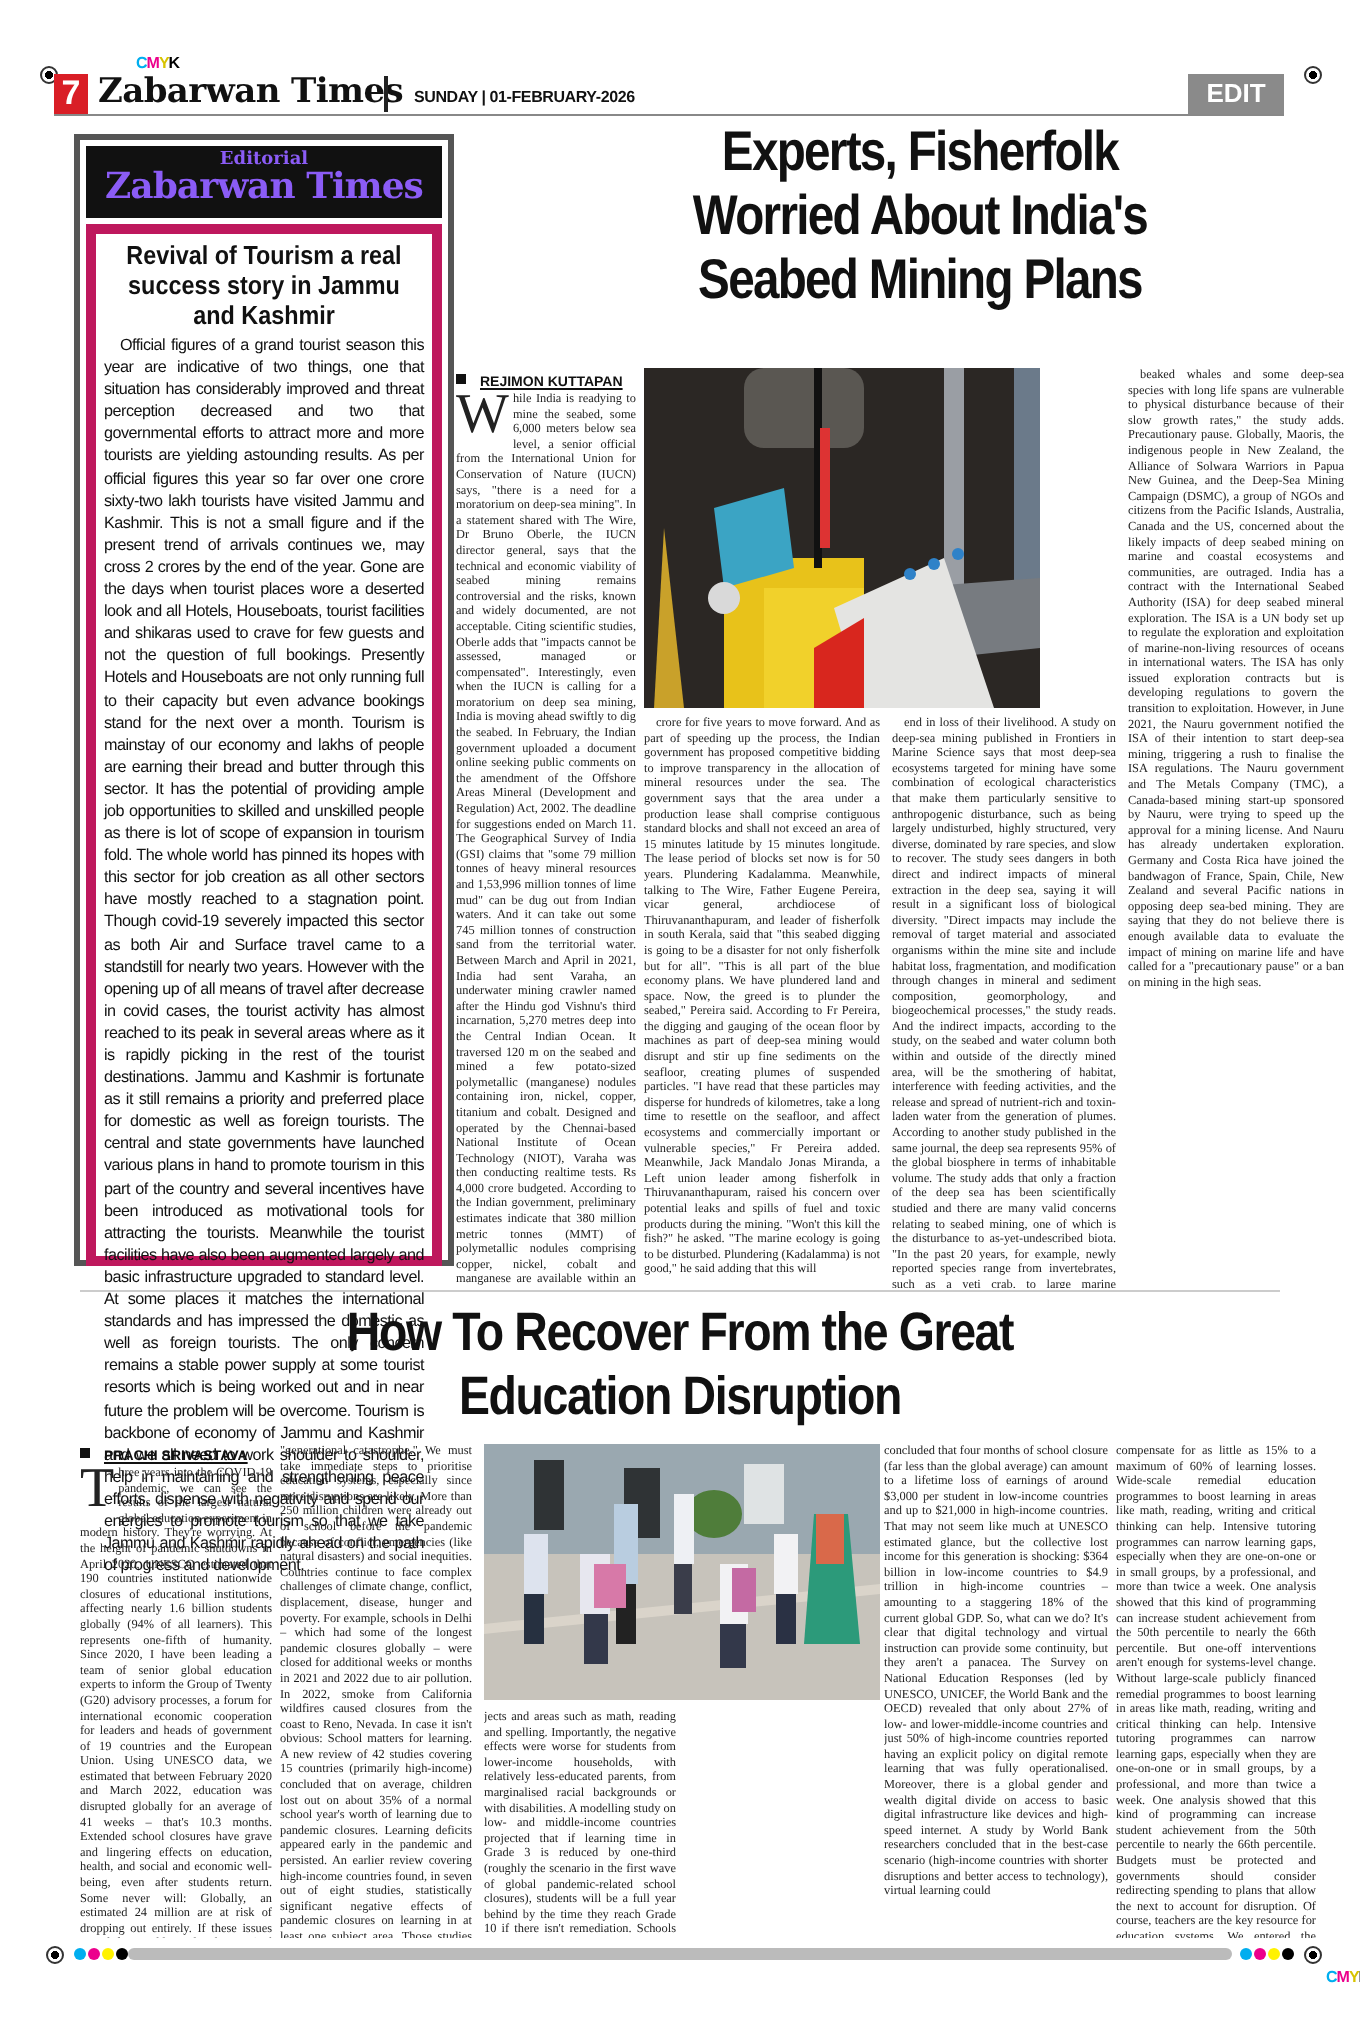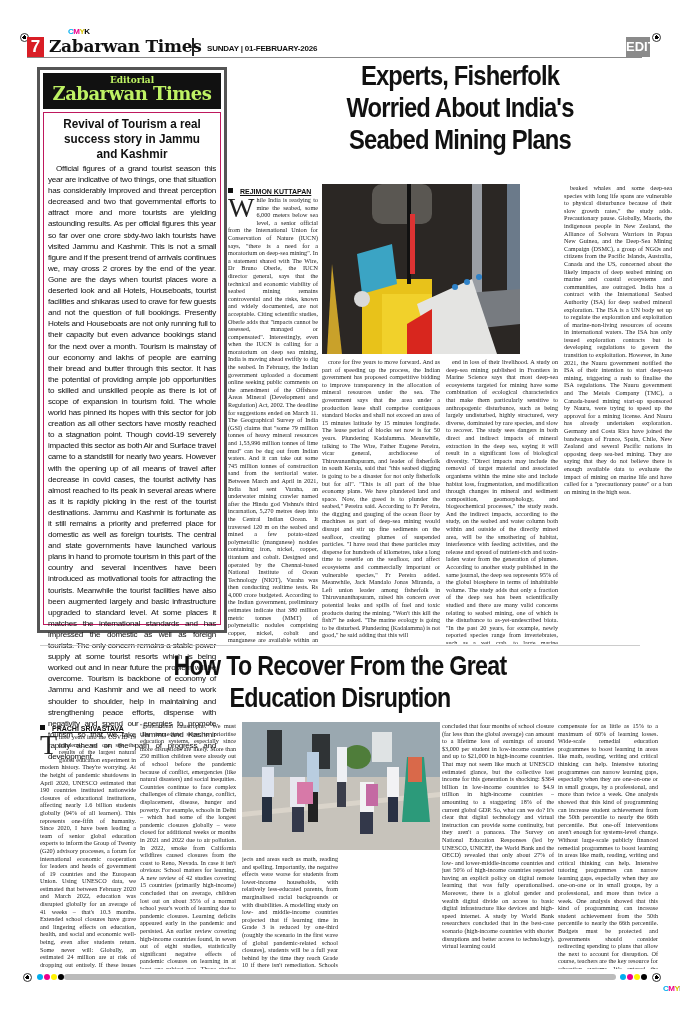--- a/index.html
+++ b/index.html
@@ -7,27 +7,27 @@
   .abs{position:absolute;}
   .reg{width:7px;height:7px;border-radius:50%;border:1px solid #333;background:radial-gradient(#000 0 2px,#fff 2px);}
   .cmyk{font:bold 8px "Liberation Sans",sans-serif;letter-spacing:-0.5px;margin-left:31px;}
   .cmyk .c{color:#00aeef}.cmyk .m{color:#ec008c}.cmyk .y{color:#d7c300}.cmyk .k{color:#000}
   
   .hdr{left:27px;top:37px;width:615px;height:20px;border-bottom:1px solid #888;}
   .pg{left:27px;top:37px;width:17px;height:20px;background:#d91e26;color:#fff;font:bold 17px "Liberation Sans",sans-serif;text-align:center;line-height:20px;}
   .mast{left:49px;top:36px;font:bold 17px "DejaVu Serif",serif;letter-spacing:-0.3px;}
   .sep{left:192px;top:38px;width:2px;height:18px;background:#222;}
   .date{left:207px;top:44px;font:bold 8px "Liberation Sans",sans-serif;letter-spacing:-0.2px;}
-  .edit{left:626px;top:37px;width:24px;height:20px;background:#8a8a8a;color:#fff;font:bold 13px "Liberation Sans",sans-serif;text-align:center;line-height:20px;}
+  .edit{left:594px;top:37px;width:48px;height:20px;background:#8a8a8a;color:#fff;font:bold 13px "Liberation Sans",sans-serif;text-align:center;line-height:20px;}
   
   .ed{left:37px;top:67px;width:184px;height:560px;border:3px solid #555;background:#fff;}
-  .ed-mast{background:#111;color:#bef264;margin:3px;height:36px;text-align:center;}
+  .ed-mast{background:#111;color:#8b5cf6;margin:3px;height:36px;text-align:center;}
   .ed-mast .small{font:bold 9px "DejaVu Serif",serif;display:block;padding-top:2px;}
   .ed-mast .big{font:bold 18px "DejaVu Serif",serif;display:block;line-height:18px;letter-spacing:-0.5px;}
-  .ed-box{margin:0 3px;border:1px solid #be185d;height:505px;padding:3px 4px;}
+  .ed-box{margin:0 3px;border:5px solid #be185d;height:505px;padding:3px 4px;}
   .ed-title{font:bold 13px "Liberation Sans Narrow","Liberation Sans",sans-serif;text-align:center;line-height:15px;transform:scaleX(0.9);}
   .ed-body{font:8.1px "Liberation Sans",sans-serif;line-height:11.1px;text-align:justify;letter-spacing:-0.25px;margin-top:2px;}
   .ed-body p{margin:0;text-indent:8px;}
   
   .h1{left:240px;top:60px;width:440px;text-align:center;font:900 28px "Liberation Sans",sans-serif;line-height:32px;letter-spacing:-1px;transform:scaleX(0.85);transform-origin:center top;}
   .byline{font:bold 7px "Liberation Sans",sans-serif;text-decoration:underline;}
   .bul{display:inline-block;width:5px;height:5px;background:#111;margin-right:7px;vertical-align:middle;}
   .col{font:6.2px "Liberation Serif",serif;line-height:7.6px;text-align:justify;color:#222;overflow:hidden;}
   .col p{margin:0;text-indent:6px;}
   .drop{float:left;font:28px "Liberation Serif",serif;line-height:24px;margin:0 2px 0 0;}

